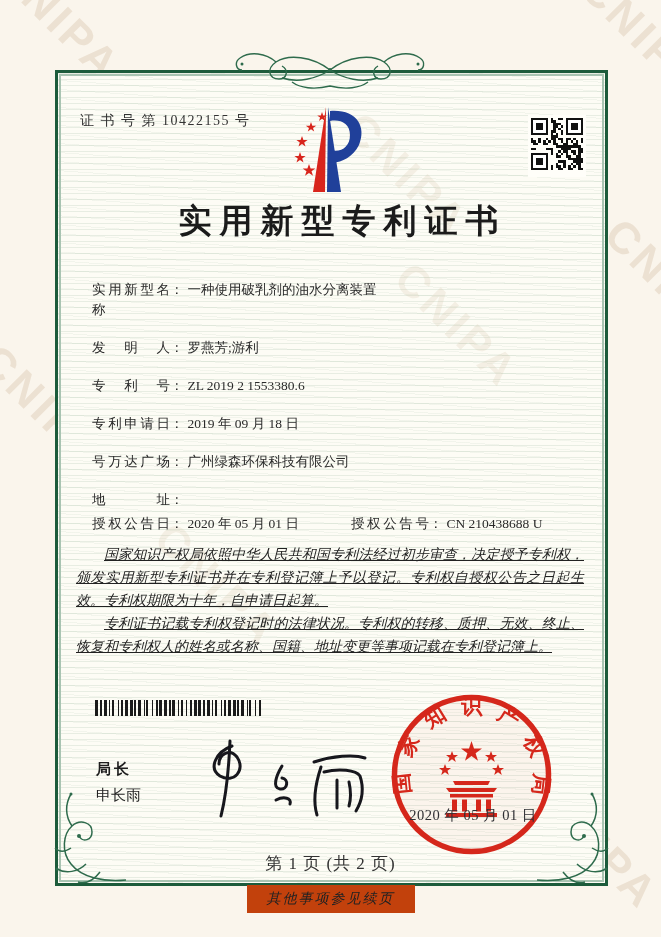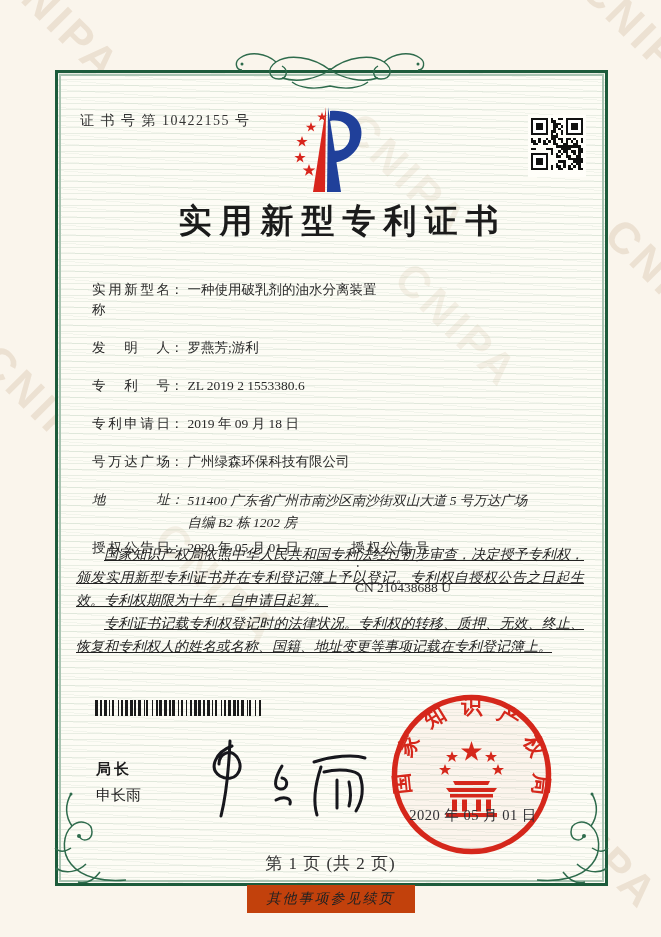--- a/index.html
+++ b/index.html
@@ -32,21 +32,21 @@
     font-size:33px;font-weight:bold;letter-spacing:8px;text-indent:8px;color:#1b1b1b;padding-left:16px;
   }
   .qr-box{left:528px;top:115px;background:#fffef9;padding:3px;z-index:5;}
   .fields{left:92px;top:280px;width:478px;font-size:13.5px;}
   .row{display:flex;line-height:20px;margin-bottom:18px;}
   .flabel{display:inline-block;width:78px;text-align:justify;text-align-last:justify;flex:none;}
   .fcolon{flex:none;}
   .fvalue{margin-left:4px;}
   .addr .fvalue div{line-height:22px;}
   .grant-row{display:flex;line-height:20px;}
-  .grant-pair2{margin-left:52px;display:flex;flex-direction:column;}
+  .grant-pair2{margin-left:52px;display:flex;}
   .paras{left:76px;top:543px;width:508px;font-size:14px;line-height:23px;
     font-style:italic;text-align:justify;color:#222;}
   .paras p{margin:0;text-indent:2em;text-decoration:underline;}
   .director{left:96px;top:756px;font-size:15px;line-height:26px;color:#1e1e1e;}
   .director .dl{letter-spacing:3px;font-weight:bold;}
   .page-info{left:0;right:0;top:852px;text-align:center;font-size:17px;letter-spacing:1px;color:#333;}
   .footer-note{
     left:50%;top:885px;transform:translateX(-50%);
     background:#c2410c;padding:5px 20px;font-size:14px;font-style:italic;
     letter-spacing:2px;color:#222;z-index:6;
@@ -300,27 +300,23 @@
   <div class="row">
     <span class="flabel">专利申请日</span>
       <span class="fcolon">：</span>
     <span class="fvalue">2019 年 09 月 18 日</span>
   </div>
   <div class="row">
     <span class="flabel">号万达广场</span>
       <span class="fcolon">：</span>
     <span class="fvalue">广州绿森环保科技有限公司</span>
   </div>
-  <div class="row addr" style="margin-bottom:4px;font-style:italic;">
+  <div class="row addr" style="margin-bottom:4px;">
     <span class="flabel">地址</span>
       <span class="fcolon">：</span>
-    <span class="fvalue">
-      <div>511400 广东省广州市南沙区南沙街双山大道 5 号万达广场</div>
-      <div>自编 B2 栋 1202 房</div>
-    </span>
   </div>
   <div class="grant-row">
     <span class="flabel">授权公告日</span>
       <span class="fcolon">：</span>
     <span class="fvalue">2020 年 05 月 01 日</span>
     <span class="grant-pair2">
       <span class="flabel">授权公告号</span>
         <span class="fcolon">：</span>
       <span class="fvalue">CN 210438688 U</span>
     </span>

